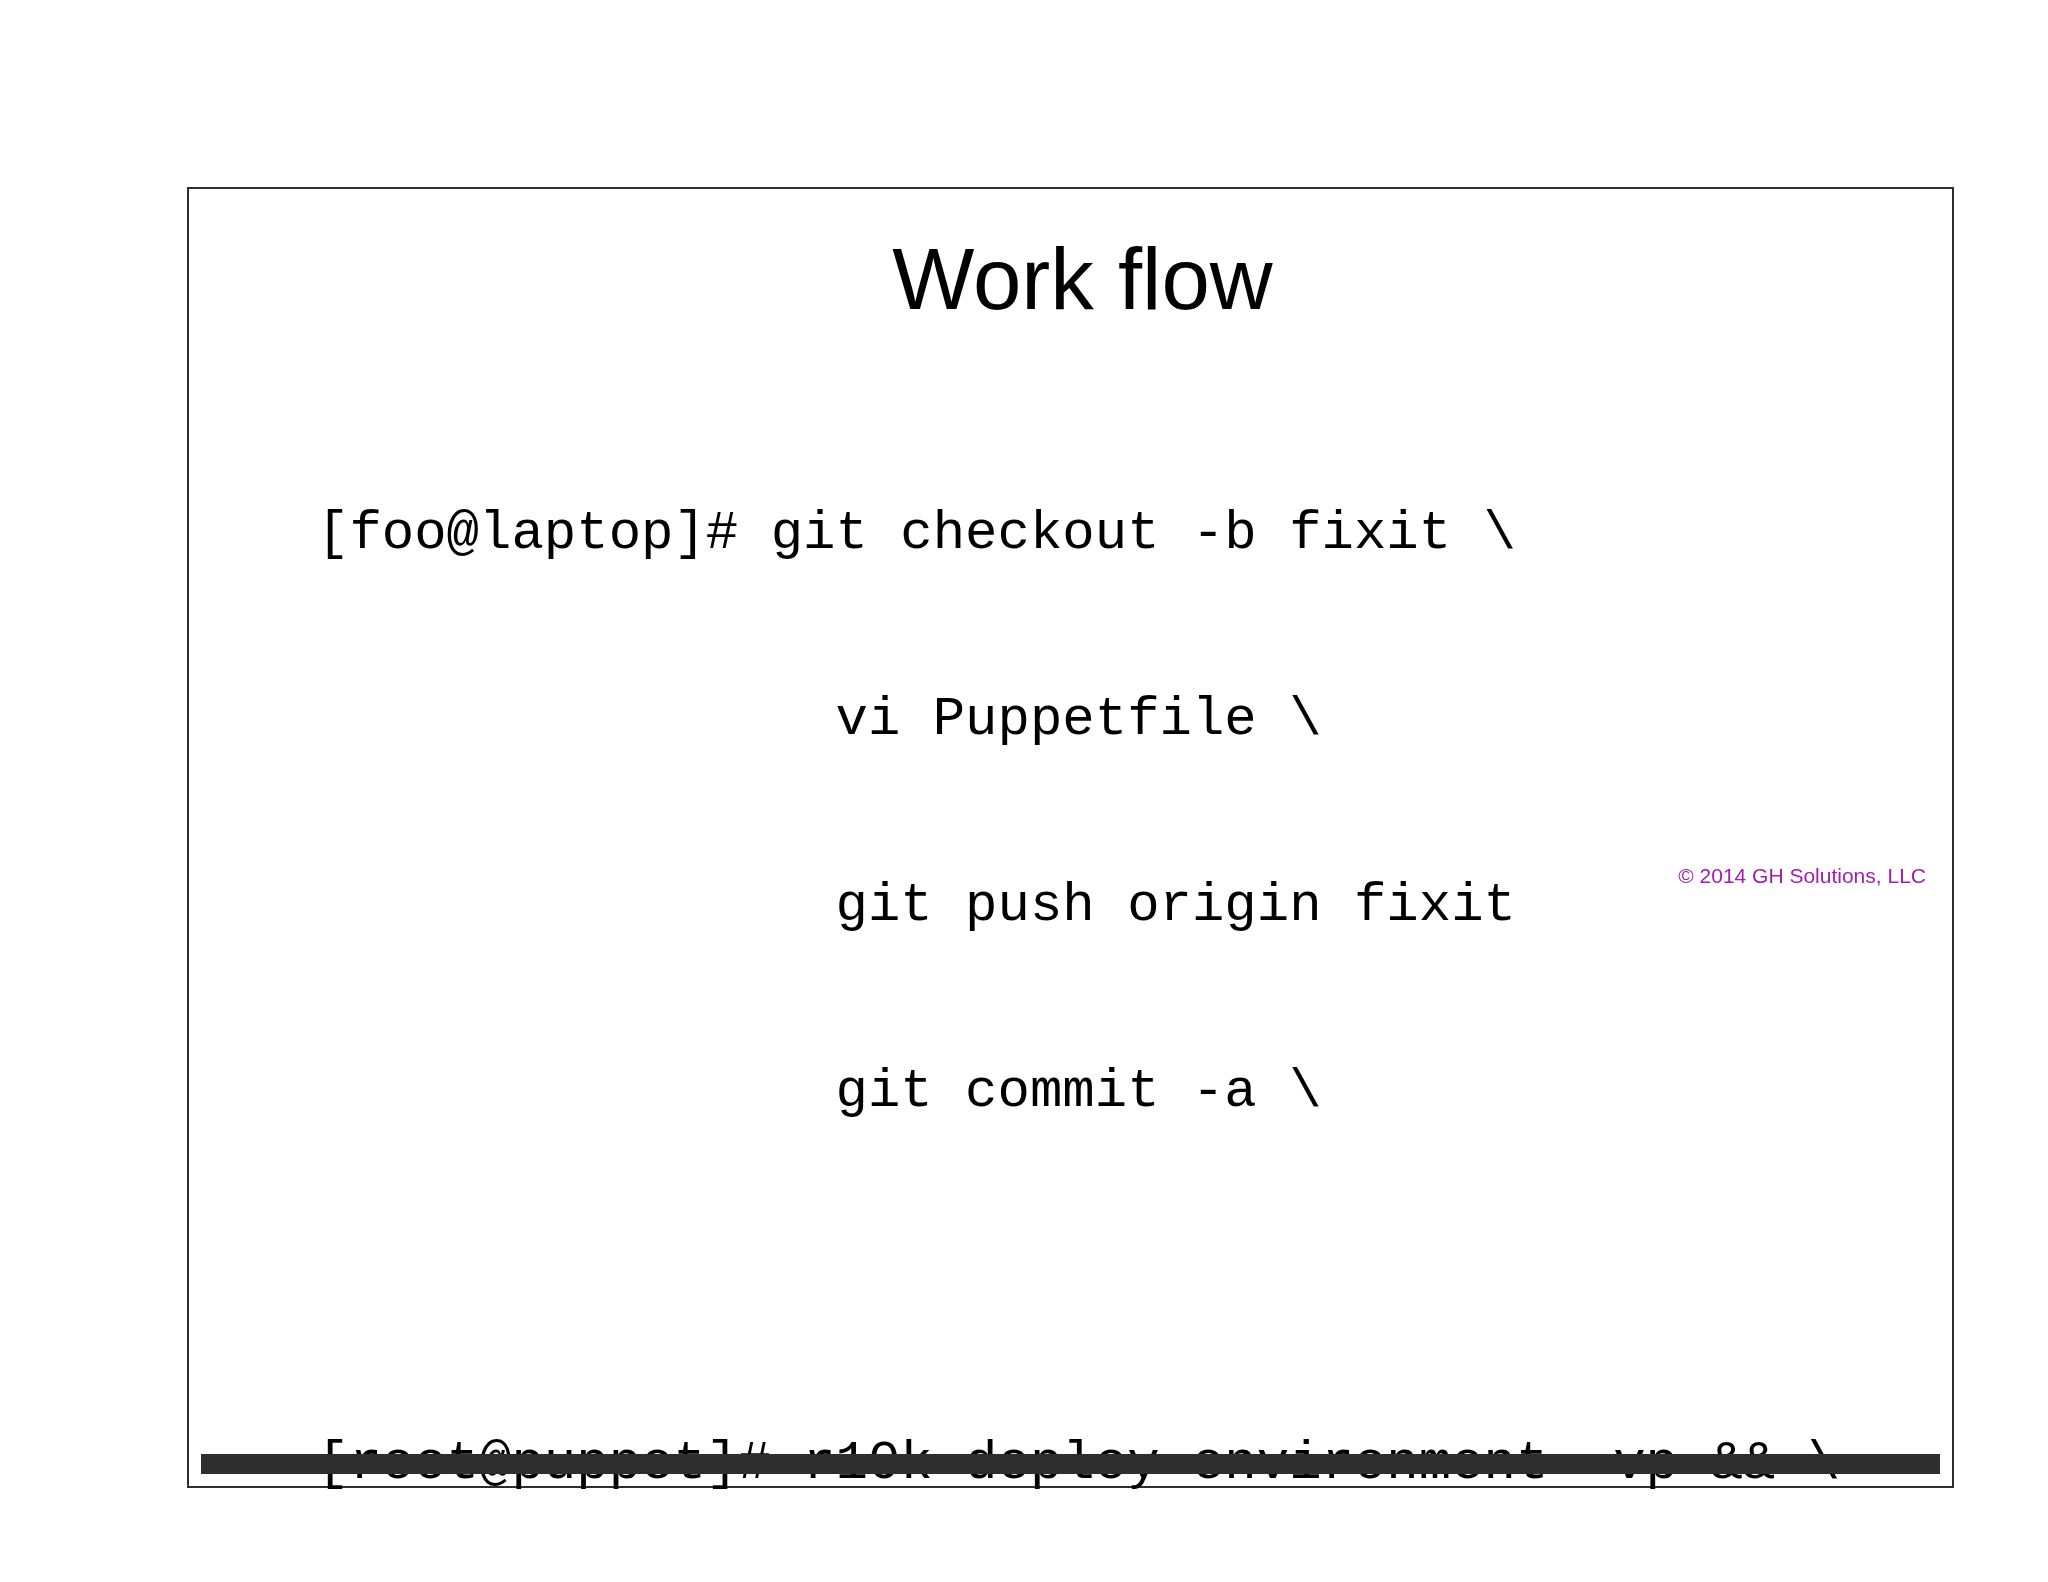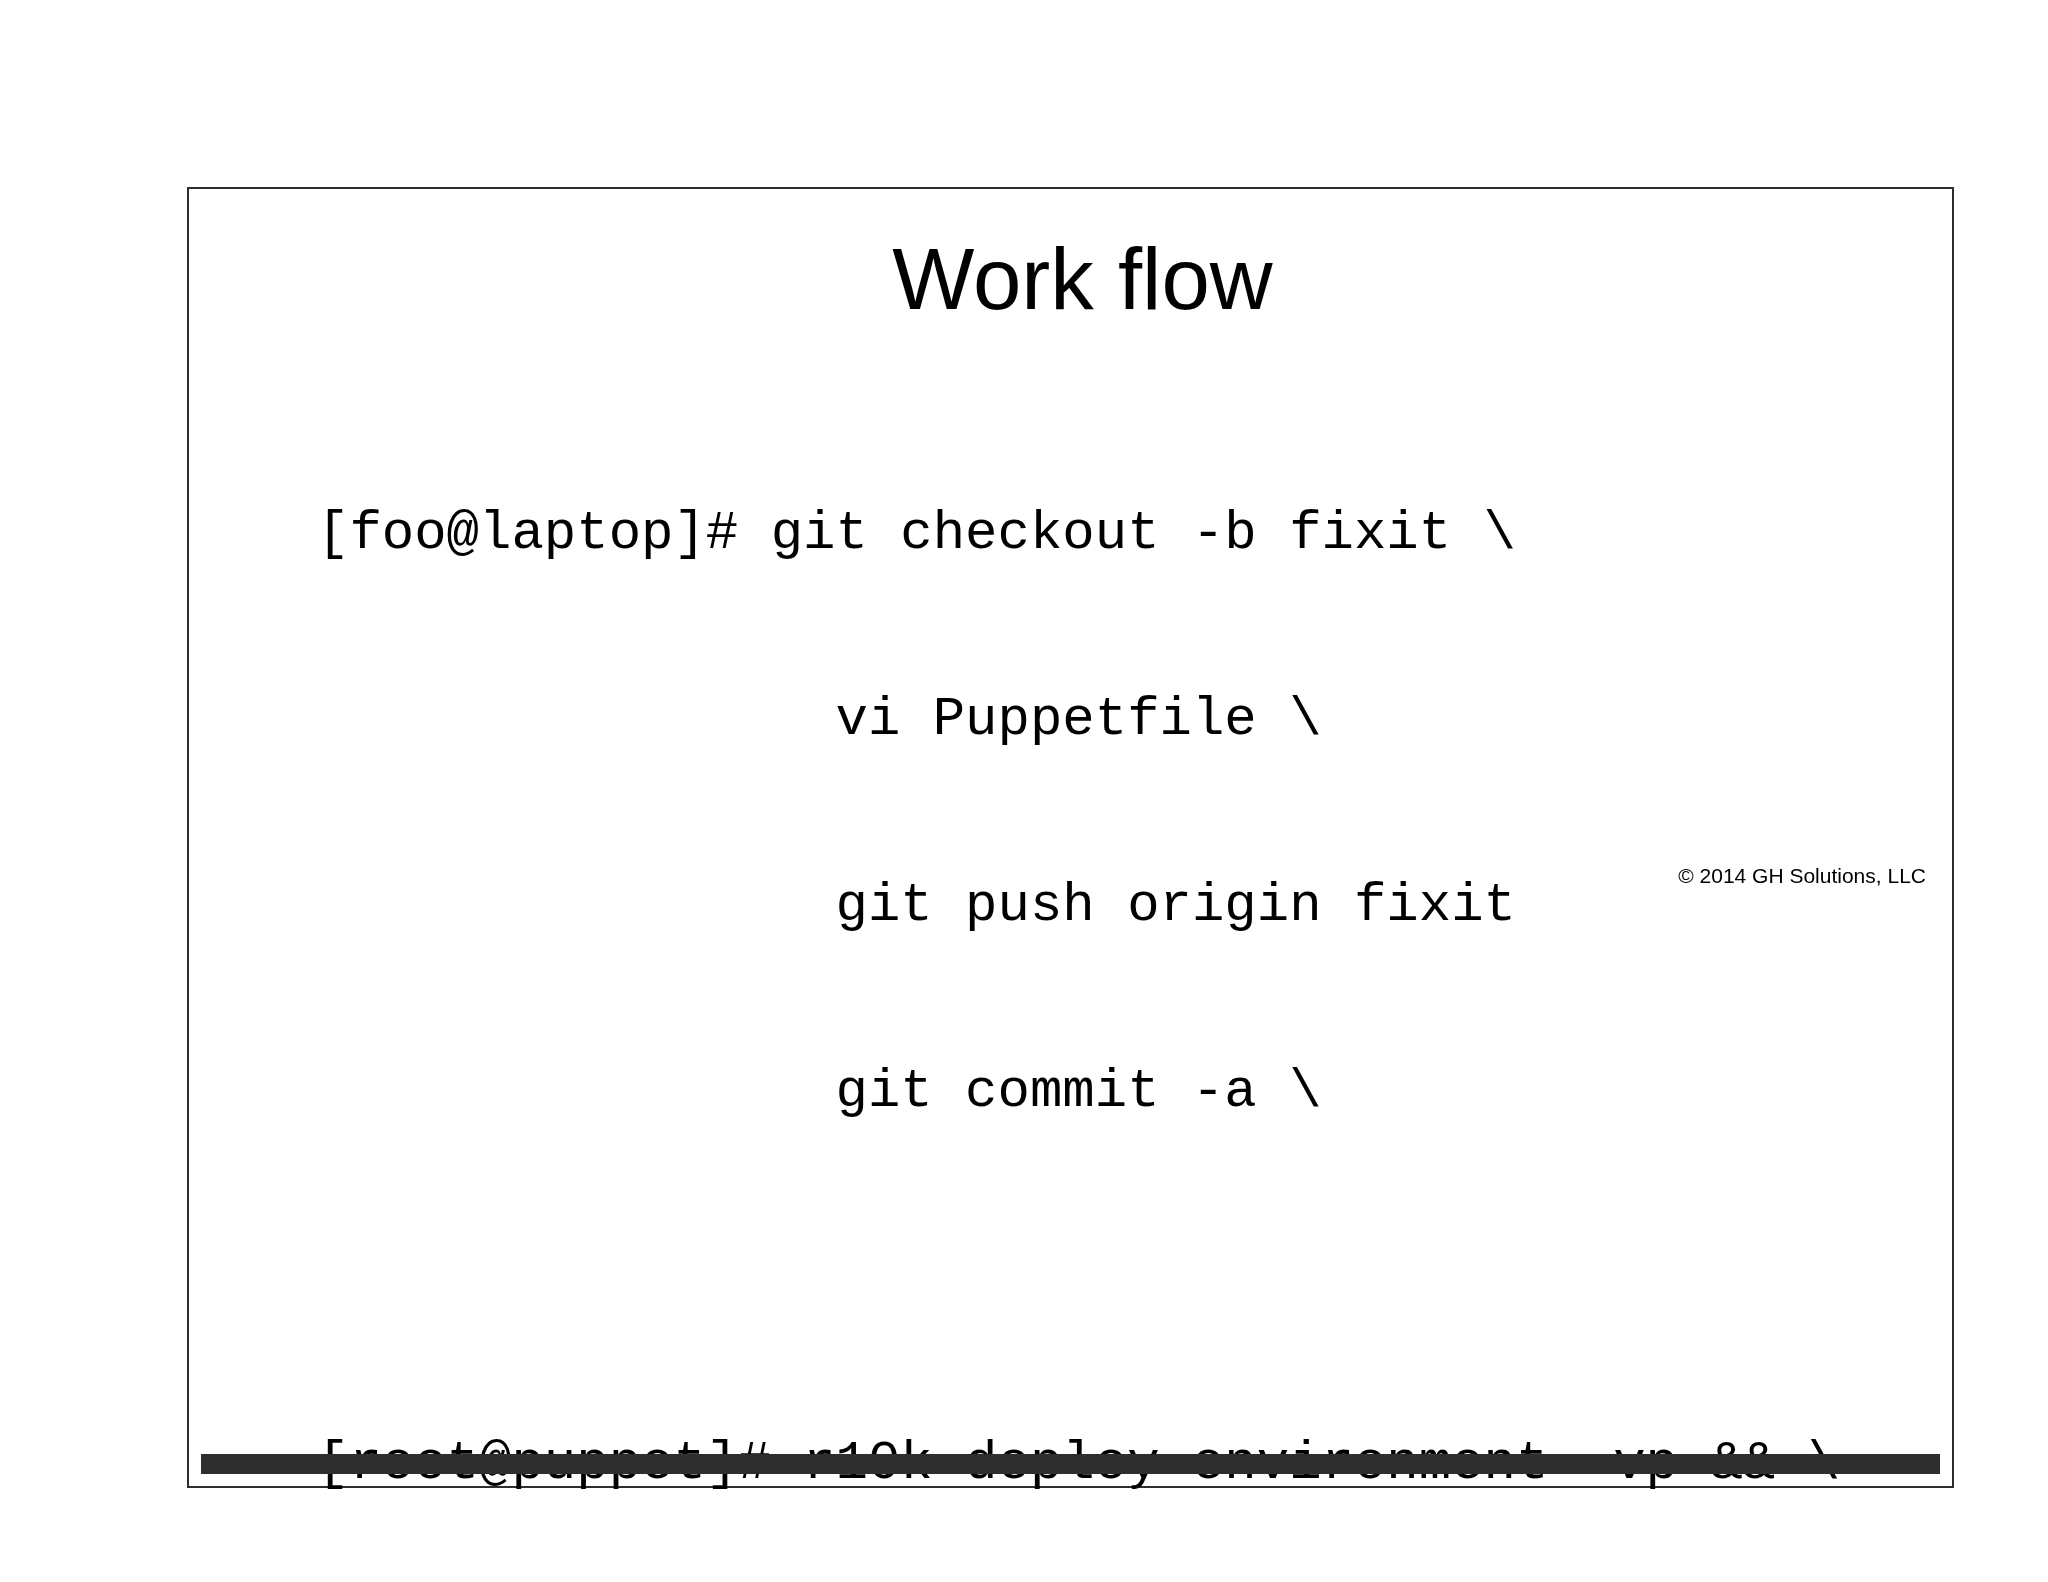--- a/index.html
+++ b/index.html
@@ -54,21 +54,21 @@
     min-height: 54px;
     white-space: pre;
   }
   .copyright {
     position: absolute;
     right: 14px;
     top: 662px;
     font-family: "Liberation Sans", sans-serif;
     font-size: 21px;
     line-height: 1.2;
-    color: #000000;
+    color: #a21caf;
     white-space: pre;
   }
   .footer-bar {
     position: absolute;
     left: 0;
     right: 0;
     bottom: 0;
     height: 20px;
     background: #2e2e2e;
   }

